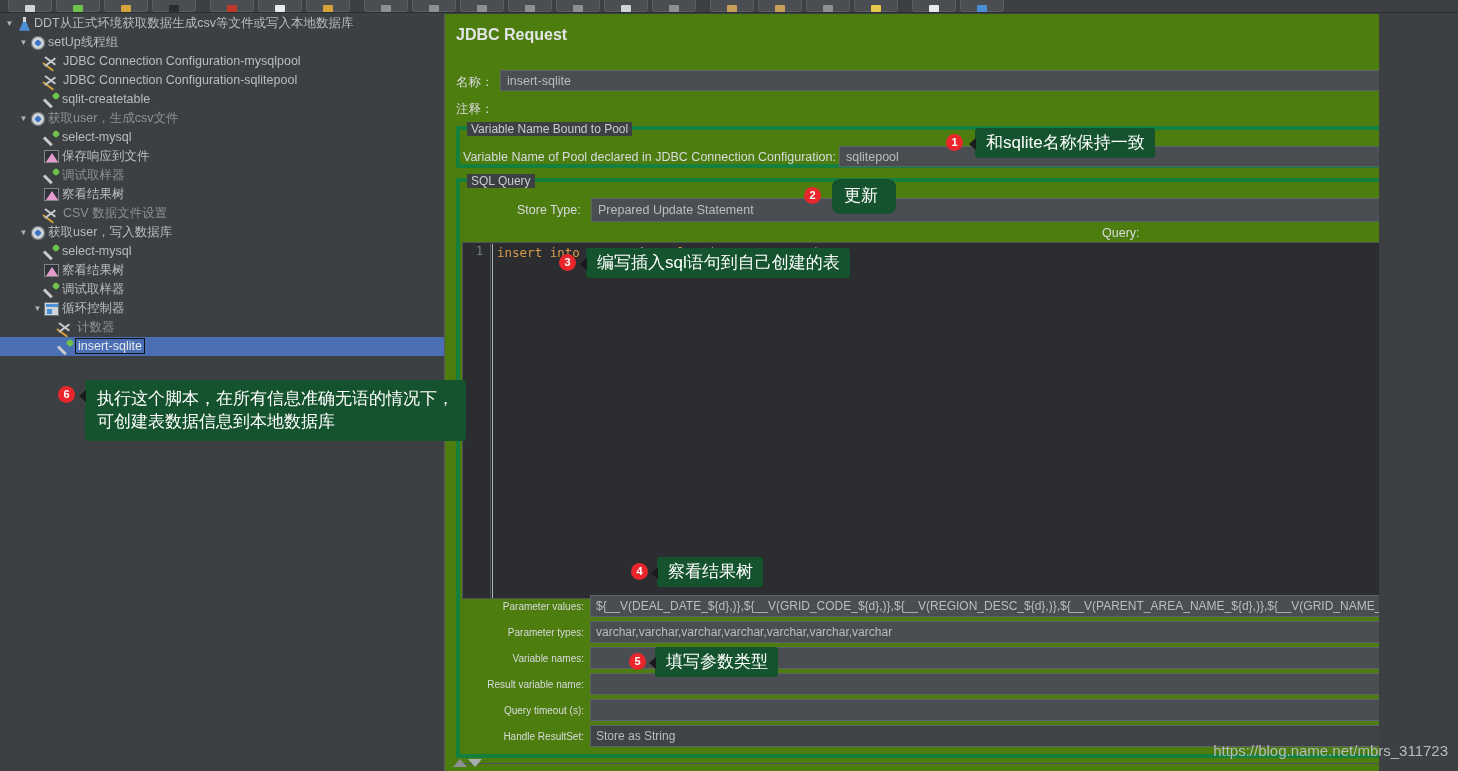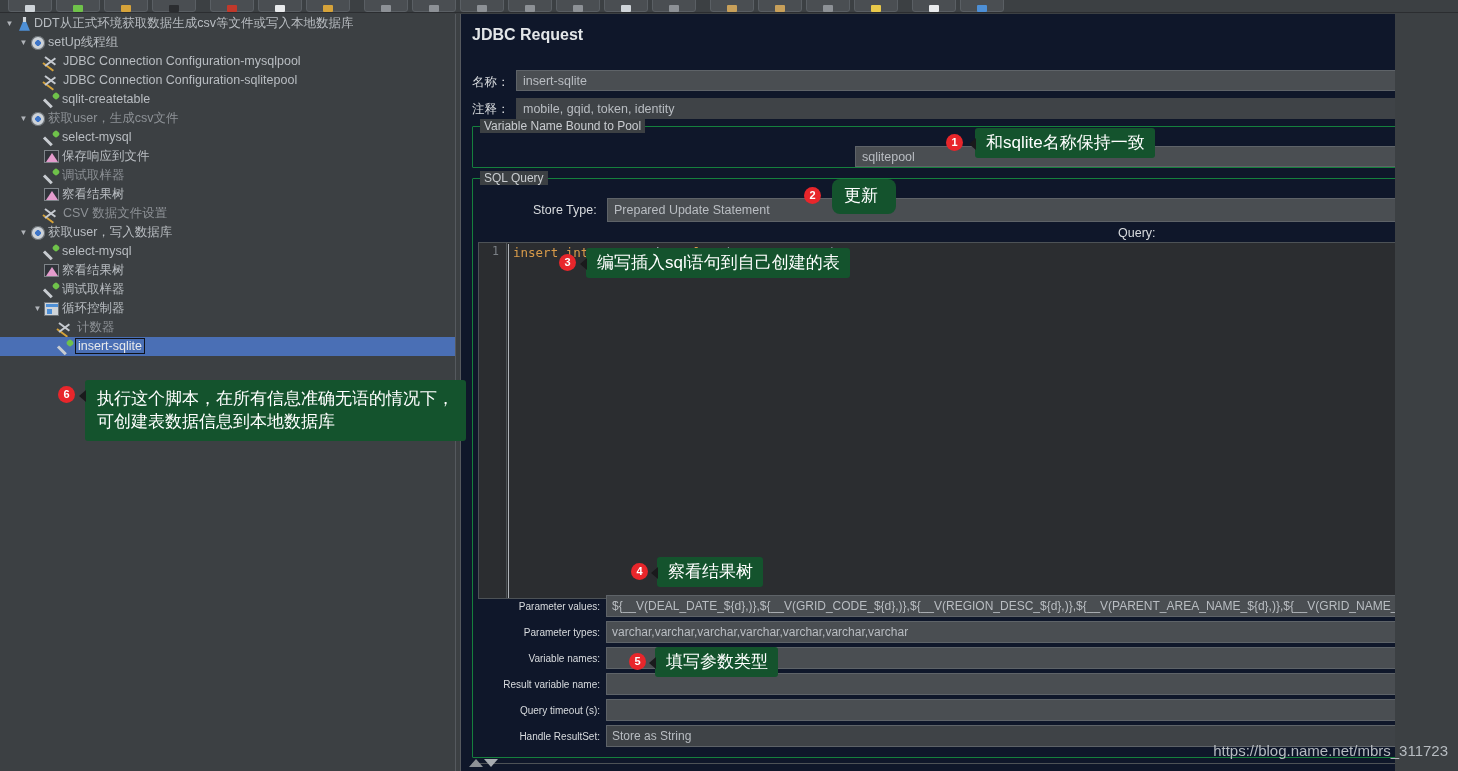--- a/index.html
+++ b/index.html
@@ -99,42 +99,42 @@
     position: absolute; left: 4px; top: 486px; width: 4px; height: 22px;
     background-image:
       repeating-linear-gradient(0deg,#cfd4d9 0 1px, transparent 1px 3px),
       repeating-linear-gradient(90deg,#cfd4d9 0 1px, transparent 1px 3px);
     background-size: 2px 3px;
     opacity: .75;
   }
 
   
   #detail {
-    position: absolute; left: 460px; top: 14px; width: 935px; height: 757px;
-    background: #0f172a;
+    position: absolute; left: 444px; top: 14px; width: 935px; height: 757px;
+    background: #4d7c0f;
     border-left: 1px solid #55595e;
     overflow: hidden;
   }
   #panel-title {
     position: absolute; left: 11px; top: 12px;
     font-size: 16px; font-weight: bold; color: #e3e6e8;
   }
 
   .fld-label { position: absolute; font-size: 12.5px; color: #d8dbde; }
   .fld-box {
     position: absolute; height: 21px; line-height: 20px;
     background: #4a4e52; border: 1px solid #5e6368;
     color: #b9bdc2; font-size: 12.5px; padding-left: 6px;
     white-space: nowrap; overflow: hidden;
   }
 
   
   .group {
     position: absolute;
-    border: 1px solid #15803d;
+    border: 4px solid #15803d;
     border-radius: 1px;
   }
   .group > .gtitle {
     position: absolute; top: -8px; left: 7px;
     background: #3c4043; padding: 0 4px;
     font-size: 12px; color: #c9ccd0;
   }
 
   
   #editor {
@@ -317,25 +317,25 @@
   </div>
 
   <div id="detail">
 
     <div id="panel-title">JDBC Request</div>
 
     <div class="fld-label" style="left:11px; top:60px;">名称：</div>
     <div class="fld-box" style="left:55px; top:56px; width:936px;">insert-sqlite</div>
 
     <div class="fld-label" style="left:11px; top:87px;">注释：</div>
-    <div class="fld-box" style="left:55px; top:84px; width:936px; background:#3f4347; border-color:#3f4347;">mobile, gqid, token, identity</div>
 
     <div class="group" style="left:11px; top:112px; width:980px; height:42px;">
       <span class="gtitle">Variable Name Bound to Pool</span>
     </div>
+    <div class="fld-label" style="left:18px; top:136px;">Variable Name of Pool declared in JDBC Connection Configuration:</div>
     <div class="fld-box" style="left:394px; top:132px; width:597px;">sqlitepool</div>
 
     <div class="group" style="left:11px; top:164px; width:980px; height:580px;">
       <span class="gtitle">SQL Query</span>
     </div>
 
     <div class="fld-label" style="left:72px; top:189px;">Store Type:</div>
     <div class="fld-box" style="left:146px; top:184px; width:845px; height:24px; line-height:23px;">Prepared Update Statement</div>
 
     <div class="fld-label" style="left:657px; top:212px;">Query:</div>

